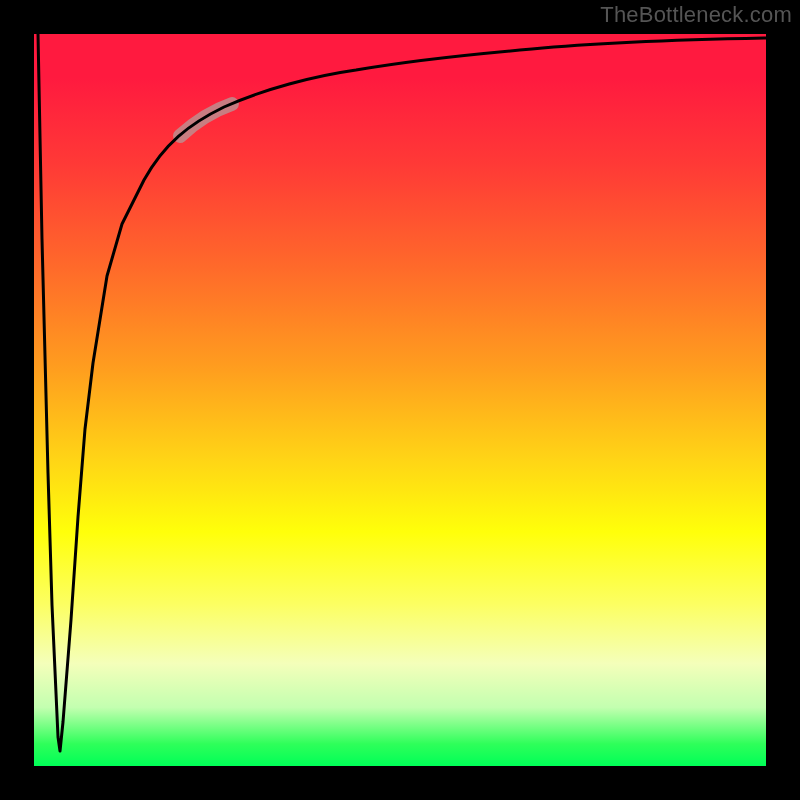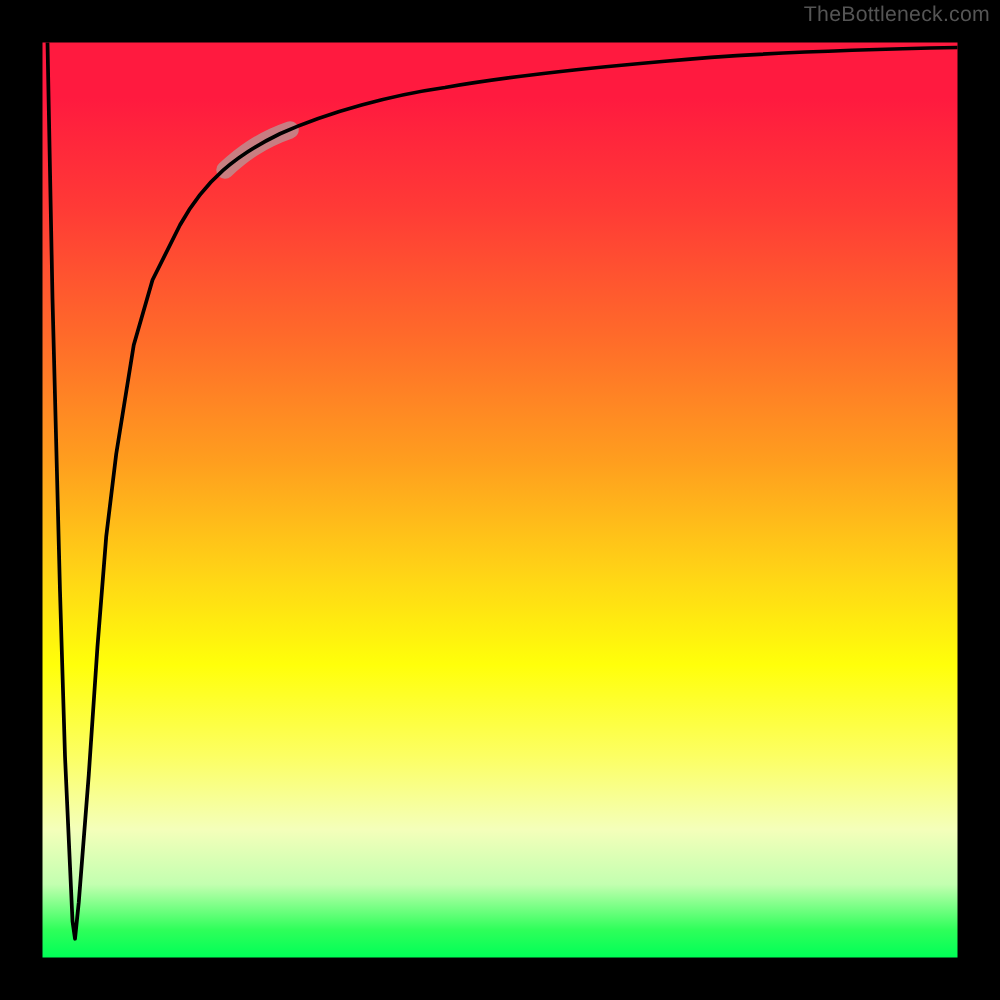--- a/index.html
+++ b/index.html
@@ -14,21 +14,21 @@
     position: relative;
     width: 800px;
     height: 800px;
     background: #000;
   }
   .watermark {
     position: absolute;
     top: 2px;
     right: 8px;
     color: #555;
-    font-size: 17px;
+    font-size: 22px;
     font-weight: 400;
     letter-spacing: 0.2px;
     user-select: none;
   }
   .plot {
     position: absolute;
     left: 34px;
     top: 34px;
     width: 732px;
     height: 732px;

